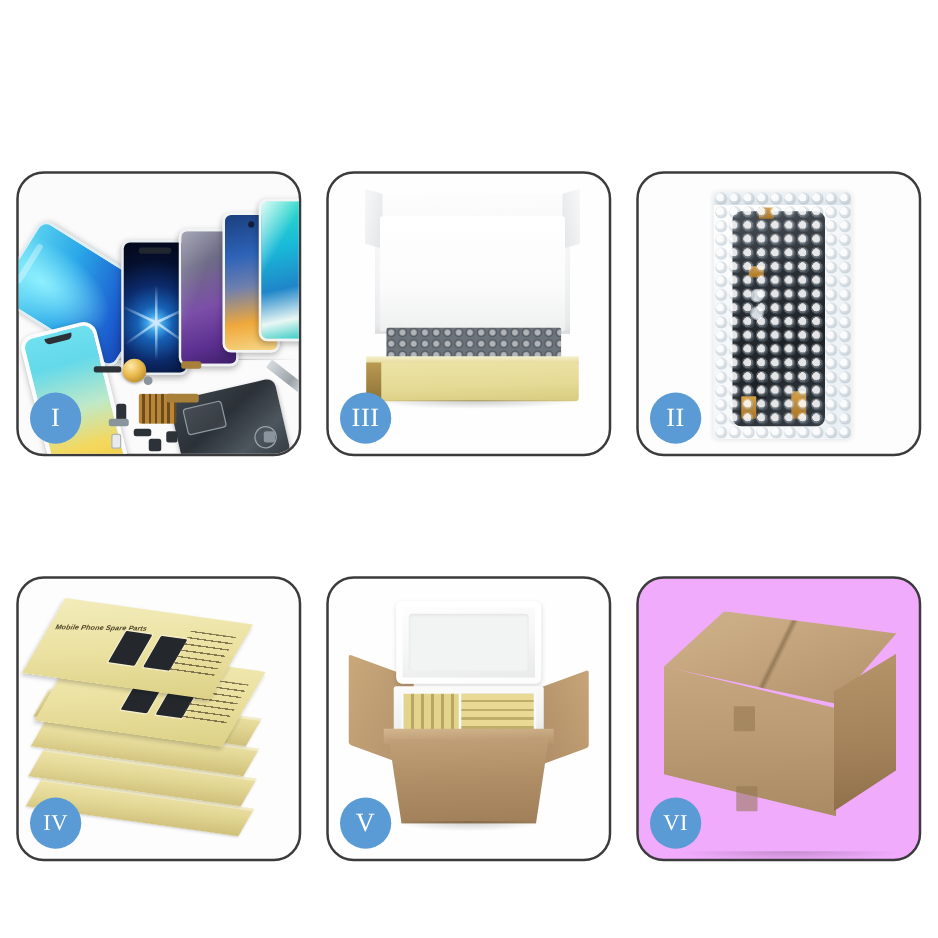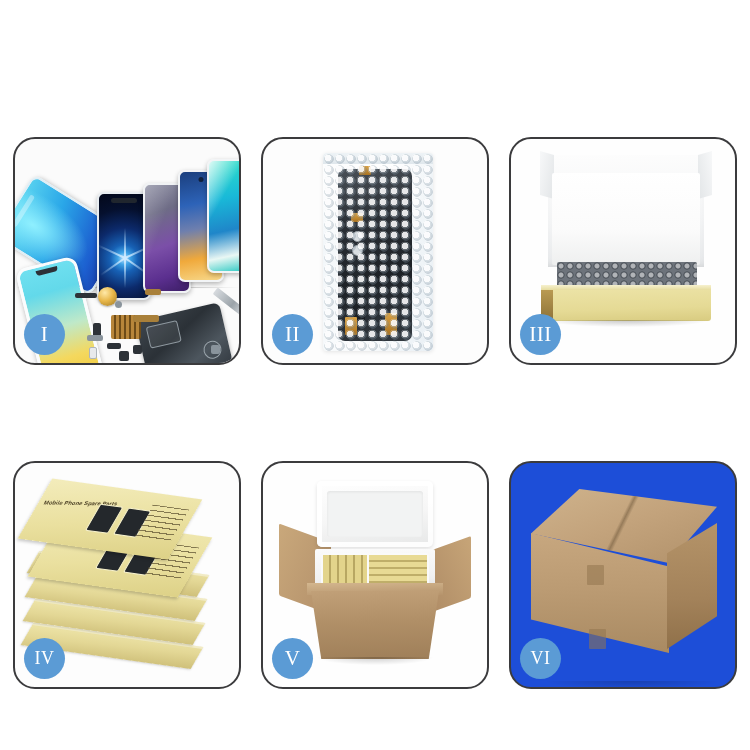--- a/index.html
+++ b/index.html
@@ -349,21 +349,21 @@
   .c5-bars2 {
     position:absolute; right: 2px; top: 2px; width: 58px; height: 32px;
     background: repeating-linear-gradient(180deg, #e8da94 0 5px, #bfae69 5px 7px);
   }
   .c5-shadow {
     position:absolute; left: 54px; top: 194px; width: 116px; height: 8px;
     background: radial-gradient(ellipse at 50% 0%, rgba(0,0,0,.2), rgba(0,0,0,0) 72%);
   }
 
   
-  .p6 { background: #1d4ed8; }
+  .p6 { background: #f0abfc; }
   .c6 { position:absolute; left: 20px; top: 26px; width: 186px; height: 170px; }
   .c6-top {
     position:absolute; left: 0; top: 0; width: 186px; height: 74px;
     background: linear-gradient(160deg, #cfb38c 0%, #c3a37c 48%, #b1916a 100%);
     clip-path: polygon(26% 0, 100% 24%, 74% 100%, 0 60%);
   }
   .c6-seam {
     position:absolute; left: 0; top: 0; width: 186px; height: 74px;
     clip-path: polygon(26% 0, 100% 24%, 74% 100%, 0 60%);
     background: linear-gradient(116deg, rgba(0,0,0,0) 47%, rgba(120,96,66,.6) 48.6%, rgba(0,0,0,0) 50.4%);
@@ -436,50 +436,50 @@
         <div class="part" style="left:92px;top:204px;width:14px;height:6px"></div>
         <div class="part wh" style="left:74px;top:208px;width:8px;height:12px"></div>
         <div class="part" style="left:104px;top:212px;width:10px;height:10px"></div>
         <div class="part" style="left:118px;top:206px;width:9px;height:9px"></div>
         <div class="part lt" style="left:100px;top:162px;width:7px;height:7px;border-radius:50%"></div>
         <div class="part lt" style="left:196px;top:206px;width:9px;height:9px"></div>
       </div>
       <div class="badge">I</div>
     </div>
 
+    <div class="panel p3">
+      <div class="stage">
+        <div class="b3-lid"></div>
+        <div class="b3-foam"></div>
+        <div class="b3-bubble"></div>
+        <div class="b3-inner-edge"></div>
+        <div class="b3-front"></div>
+        <div class="b3-shadow"></div>
+      </div>
+      <div class="badge">III</div>
+    </div>
+
     <div class="panel p2">
       <div class="stage">
         <div class="bag">
           <div class="screen-in"></div>
           <div class="flex-strip"></div>
           <div class="flex-dot" style="left:29px;top:78px"></div>
           <div class="flex-dot" style="left:29px;top:92px"></div>
           <div class="tape" style="left:36px;top:13px"></div>
           <div class="tape" style="left:28px;top:60px"></div>
           <div class="tape" style="left:22px;top:164px;height:18px"></div>
           <div class="tape" style="left:62px;top:160px;height:22px"></div>
           <div class="bag-seam"></div>
           <div class="bubbles"></div>
         </div>
       </div>
       <div class="badge">II</div>
     </div>
 
-    <div class="panel p3">
-      <div class="stage">
-        <div class="b3-lid"></div>
-        <div class="b3-foam"></div>
-        <div class="b3-bubble"></div>
-        <div class="b3-inner-edge"></div>
-        <div class="b3-front"></div>
-        <div class="b3-shadow"></div>
-      </div>
-      <div class="badge">III</div>
-    </div>
-
     <div class="panel p4">
       <div class="stage">
         <div class="stack">
           <div class="slab" style="left:6px;top:158px"></div>
           <div class="slab" style="left:8px;top:134px"></div>
           <div class="slab" style="left:10px;top:110px"></div>
           <div class="slab" style="left:12px;top:86px"></div>
 
           <div class="lid" style="left:24px;top:50px">
             <span class="lbl">Mobile Phone Spare Parts</span>

